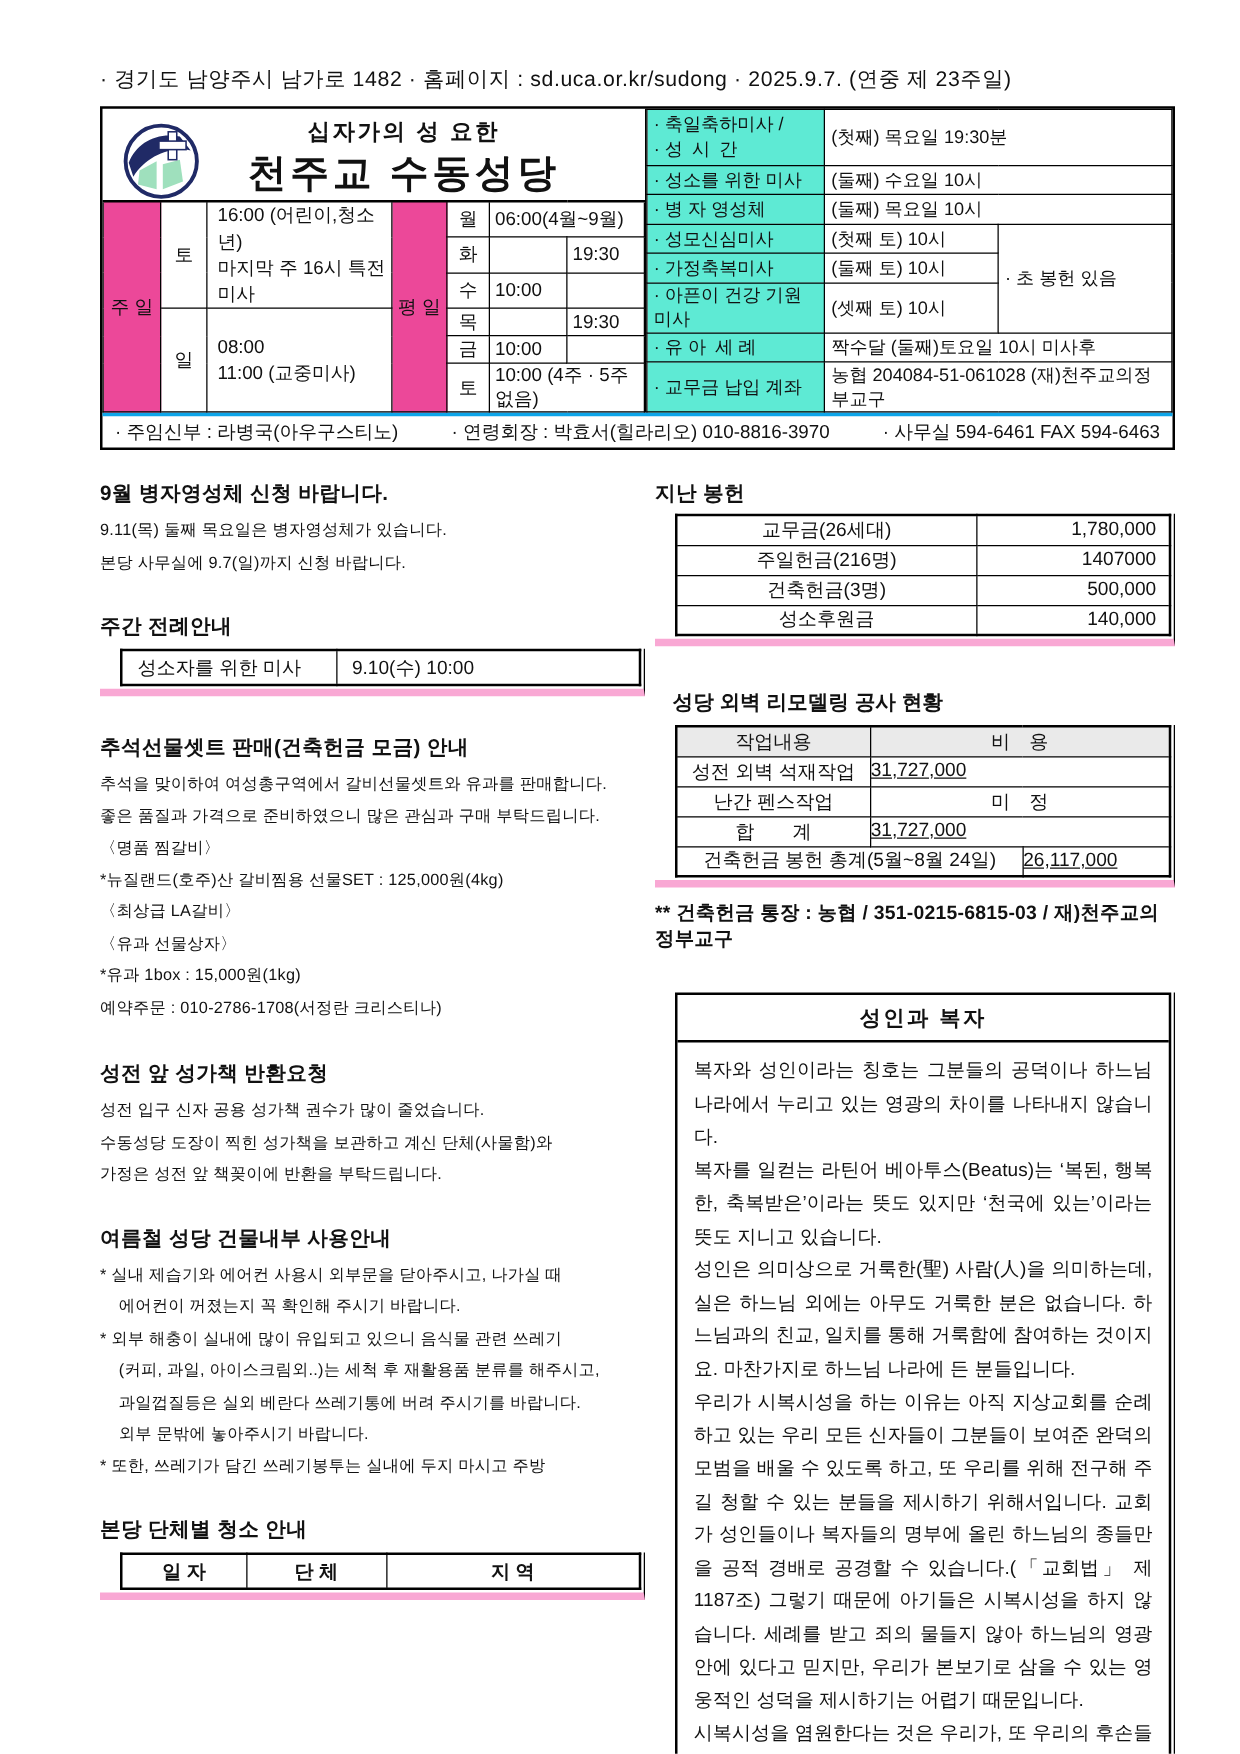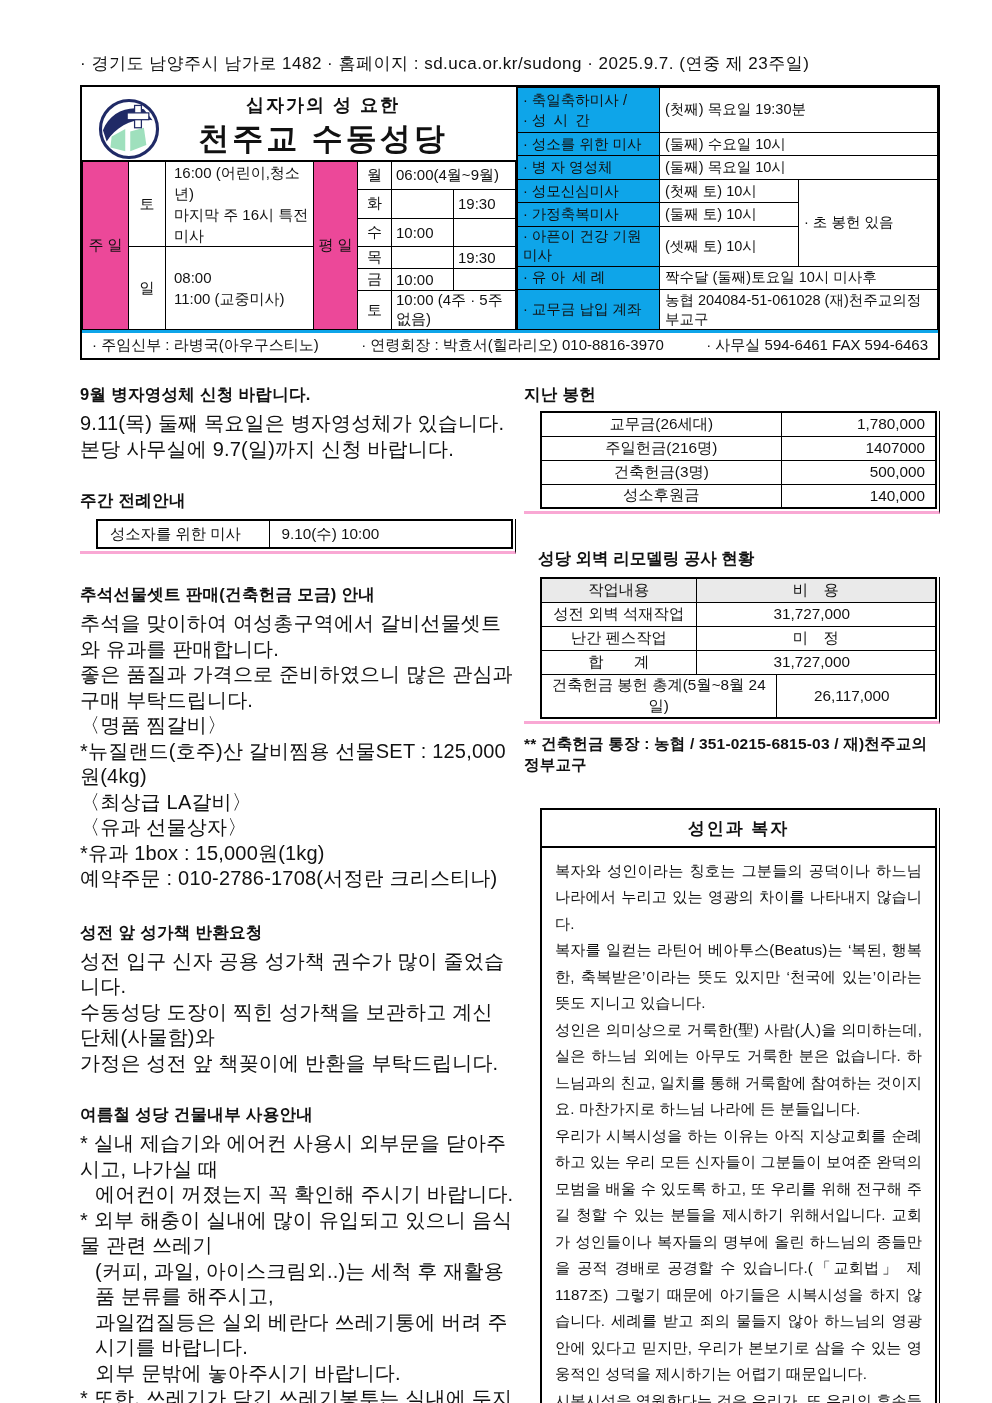--- a/index.html
+++ b/index.html
@@ -29,56 +29,56 @@
 
   .mass-table { width:100%; border-top:2px solid #000; table-layout:fixed; flex:1; }
   .mass-table td { height:22px; padding:0 4px; }
   .c-grey { background:#ec4899; }
   .c-center { text-align:center; }
   .mass-lines { line-height:21px; padding-left:4px; }
 
   .header-right { flex:1; border-left:1px solid #000; }
   .info-table { width:100%; height:100%; table-layout:fixed; }
   .info-table td { height:23px; padding:0 5px; font-size:14.5px; }
-  .info-table td.lbl { background:#0ea5e9; }
+  .info-table td.lbl { background:#5eead4; }
   .info-r1 { height:44px; }
   .info-r1 .lbl div { line-height:20px; }
 
   .contact-row { border-top:3px solid #0ea5e9; height:28px; display:flex; align-items:center;
                  font-size:15px; padding:0 10px; justify-content:space-between; }
 
   
   .cols { display:flex; margin-top:24px; }
   .col-l { width:436px; }
   .col-r { flex:1; padding-left:8px; }
 
   .sec-title { font-weight:bold; font-size:16.5px; letter-spacing:0.3px; }
-  .body-line { font-size:20px; line-height:25.5px; letter-spacing:0.2px; }
+  .body-line { font-size:13px; line-height:25.5px; letter-spacing:0.2px; }
   .indent1 { padding-left:15px; }
 
   
-  .shadowbox { display:block; border-right:1px solid #000; border-bottom:3px solid #f9a8d4;
+  .shadowbox { display:block; border-right:1px solid #000; border-bottom:6px solid #f9a8d4;
                padding:0 2px 2px 16px; }
   .shadowbox > table { border:2px solid #000; width:100%; }
 
   .lit-table td { height:28px; font-size:15.3px; padding:0 12px; }
   .lit-table .k { width:172px; }
 
   .clean-table td { height:28px; font-size:15.3px; }
   .clean-table .h { font-weight:bold; text-align:center; }
 
   .off-table td { height:24px; font-size:15.3px; }
   .off-table .k { width:240px; text-align:center; }
   .off-table .v { text-align:right; padding-right:10px; }
 
   .rem-title { font-weight:bold; font-size:16.5px; padding-left:14px; }
   .rem-table td { height:24px; font-size:15.3px; }
   .rem-table .h { background:#eaeaea; text-align:center; }
   .rem-table .a { width:155px; text-align:center; }
-  .rem-table .num { text-align:center; padding-right:8px; }
+  .rem-table .num { text-align:left; padding-right:8px;text-decoration:underline; }
   .rem-table .mid { text-align:center; }
 
   .account-line { font-weight:bold; font-size:15.5px; margin-top:10px; letter-spacing:0.2px; }
 
   .saints-wrap { margin-top:32px; }
   .saints-box { border:2px solid #000; }
   .saints-title { border-bottom:2px solid #000; text-align:center; font-weight:bold;
                   font-size:17px; height:38px; line-height:38px; letter-spacing:2px; }
   .saints-body { padding:10px 13px 12px 13px; }
   .saints-body p { font-size:15.2px; line-height:26.5px; text-align:justify; letter-spacing:0.1px; } .mt28{margin-top:28px;}
@@ -327,21 +327,21 @@
             <tr>
               <td class="a">난간 펜스작업</td>
               <td class="mid" colspan="2">미 정</td>
             </tr>
             <tr>
               <td class="a">합  계</td>
               <td class="num" colspan="2">31,727,000</td>
             </tr>
             <tr>
               <td class="a" colspan="2">건축헌금 봉헌 총계(5월~8월 24일)</td>
-              <td class="num" style="width:160px">26,117,000</td>
+              <td class="num" style="width:118px">26,117,000</td>
             </tr>
           </tbody>
             </table>
         </div>
         <div class="account-line">** 건축헌금 통장 : 농협 / 351-0215-6815-03 / 재)천주교의정부교구</div>
       </div>
 
       <div class="saints-wrap">
         <div class="shadowbox">
           <div class="saints-box" style="border:2px solid #000">

